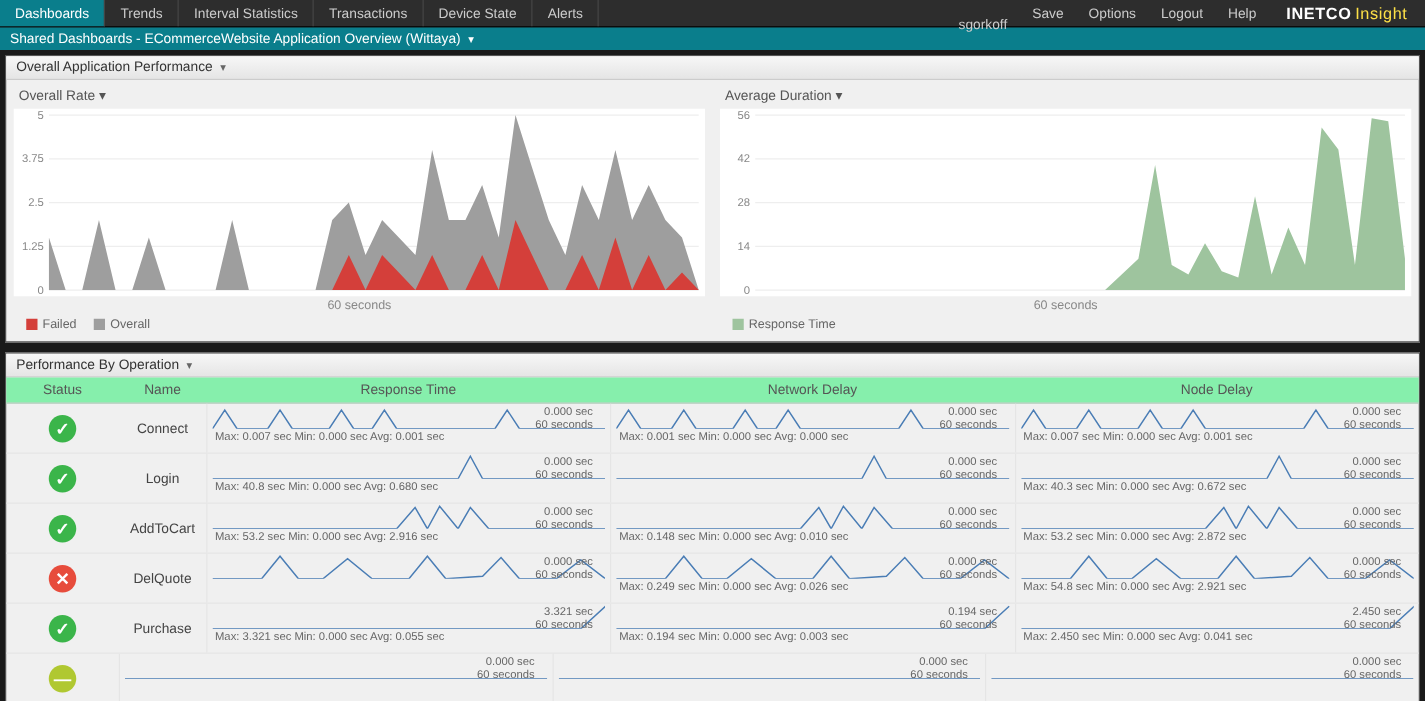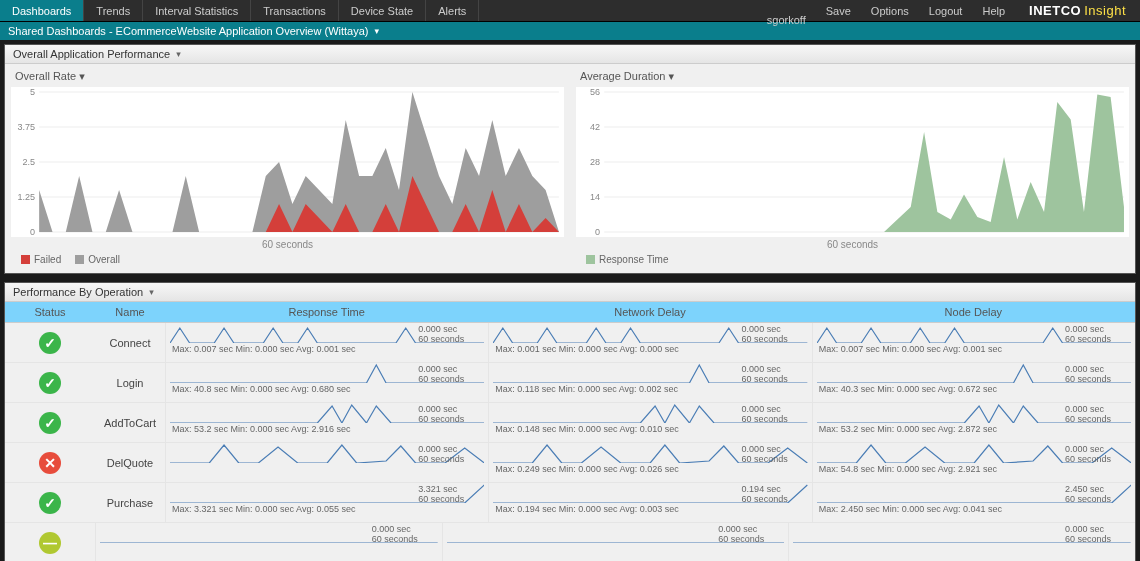--- a/index.html
+++ b/index.html
@@ -21,35 +21,35 @@
 .charts-row { display: flex; }
 .chart-col { flex: 1; padding: 4px 6px; }
 .chart-title { font-size: 11px; color: #555; padding: 2px 4px 4px; }
 .chart-area { position: relative; height: 150px; background: #fff; }
 .chart-svg { width: 100%; height: 100%; }
 .chart-xaxis { font-size: 10px; color: #888; text-align: center; padding-top: 2px; }
 .chart-legend { display: flex; gap: 14px; padding: 4px 10px; font-size: 10px; color: #666; }
 .legend-item { display: flex; align-items: center; gap: 4px; }
 .legend-sw { width: 9px; height: 9px; display: inline-block; }
 .ops-table { width: 100%; }
-.ops-header { display: flex; background: #7dd3fc; border-bottom: 1px solid #ccc; }
+.ops-header { display: flex; background: #86efac; border-bottom: 1px solid #ccc; }
 .ops-header > div { padding: 4px 6px; font-size: 11px; color: #555; text-align: center; }
 .col-status { width: 90px; }
 .col-name { width: 70px; }
 .col-chart { flex: 1; }
 .ops-row { display: flex; border-bottom: 1px solid #e5e5e5; height: 40px; }
 .ops-row .col-status { display: flex; align-items: center; justify-content: center; }
 .ops-row .col-name { display: flex; align-items: center; justify-content: center; font-size: 11px; color: #444; }
 .status-icon { width: 22px; height: 22px; border-radius: 50%; display: flex; align-items: center; justify-content: center; color: #fff; font-size: 14px; font-weight: bold; }
 .status-ok { background: #3bb54a; }
 .status-fail { background: #e74c3c; }
 .status-warn { background: #b0c831; }
 .mini-chart { flex: 1; position: relative; padding: 0 4px; border-left: 1px solid #e5e5e5; }
 .mini-svg { width: 100%; height: 20px; display: block; }
-.mini-right { position: absolute; right: 24px; top: 2px; font-size: 9px; color: #666; line-height: 1.1; }
+.mini-right { position: absolute; right: 14px; top: 2px; font-size: 9px; color: #666; text-align: right; line-height: 1.1; }
 .mini-stats { font-size: 9px; color: #666; padding: 1px 2px 0; white-space: nowrap; overflow: hidden; text-overflow: ellipsis; }
 .ops-row.last .mini-stats { visibility: hidden; }
 </style>
 </head>
 <body>
 
 <div class="topbar">
   <div class="tabs" id="main-tabs">
       <div class="tab active">Dashboards</div>
       <div class="tab">Trends</div>
@@ -208,21 +208,20 @@
               <div class="mini-stats">Max: 40.8 sec  Min: 0.000 sec  Avg: 0.680 sec</div>
             </div>
             <div class="mini-chart">
               <svg class="mini-svg" viewBox="0 0 320 20" preserveAspectRatio="none">
                 <polyline points="0,20 200,20 210,2 220,20 320,20" fill="none" stroke="#4a7db5" stroke-width="1.2"></polyline>
               </svg>
               <div class="mini-right">
                 <div>0.000 sec</div>
                 <div>60 seconds</div>
               </div>
-              <div class="mini-stats">Max: 0.118 sec  Min: 0.000 sec  Avg: 0.002 sec</div>
             </div>
             <div class="mini-chart">
               <svg class="mini-svg" viewBox="0 0 320 20" preserveAspectRatio="none">
                 <polyline points="0,20 200,20 210,2 220,20 320,20" fill="none" stroke="#4a7db5" stroke-width="1.2"></polyline>
               </svg>
               <div class="mini-right">
                 <div>0.000 sec</div>
                 <div>60 seconds</div>
               </div>
               <div class="mini-stats">Max: 40.3 sec  Min: 0.000 sec  Avg: 0.672 sec</div>

